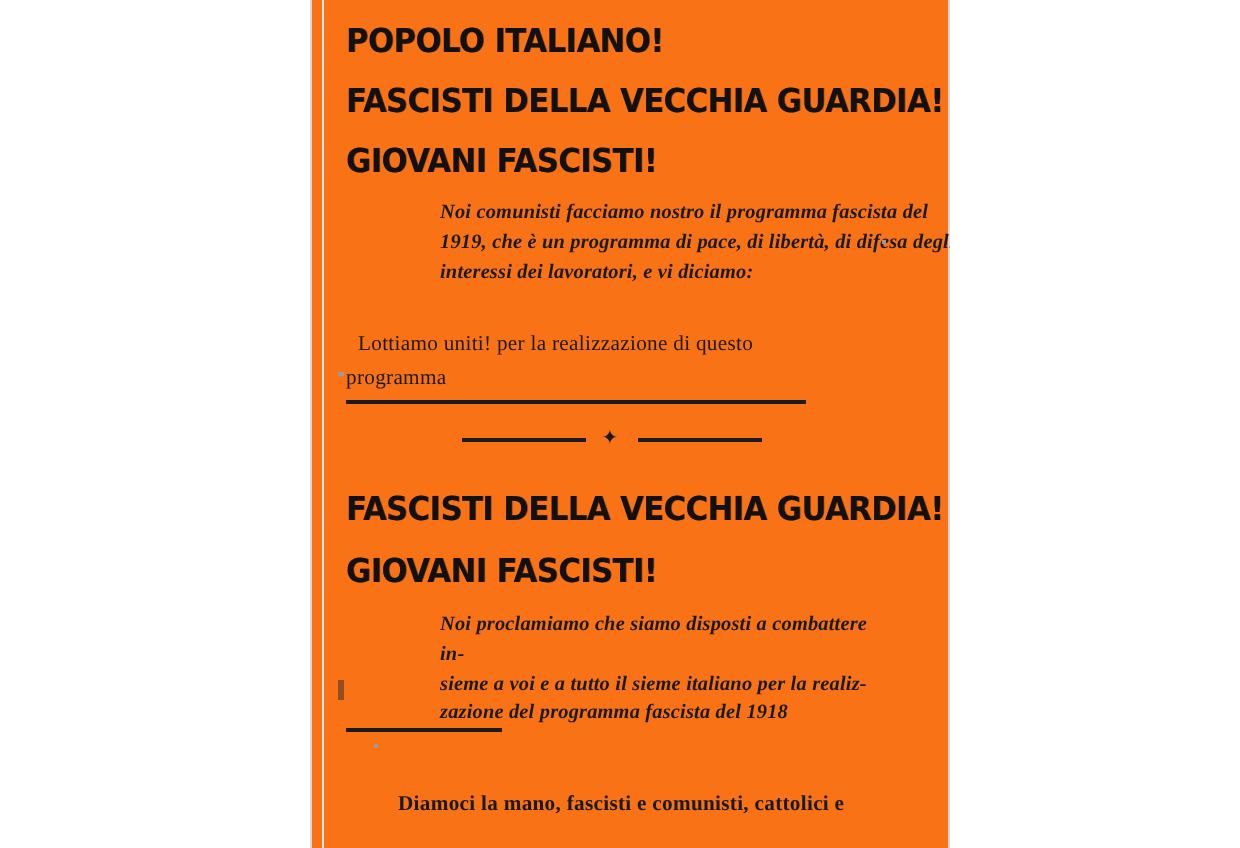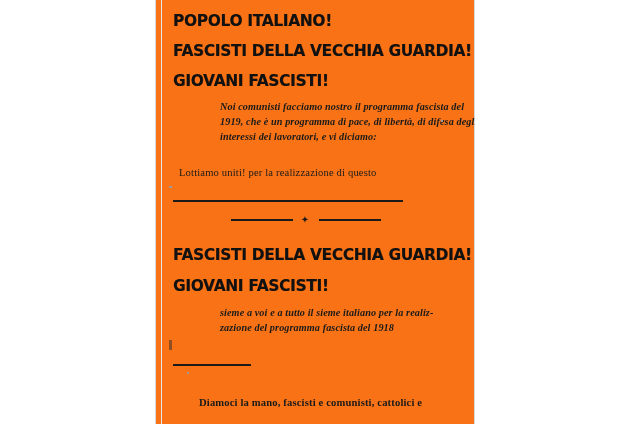--- a/index.html
+++ b/index.html
@@ -153,35 +153,37 @@
 
       <div class="abs" style="left:4px; top:10px; width:288px;">
         <div class="headline headline-block">POPOLO ITALIANO!</div>
         <div class="headline headline-block" style="margin-top:8px;">FASCISTI DELLA VECCHIA GUARDIA!</div>
         <div class="headline headline-block" style="margin-top:8px;">GIOVANI FASCISTI!</div>
       </div>
 
       <div class="abs body-italic" style="left:4px; top:100px; width:262px;">Noi comunisti facciamo nostro il programma fascista del 1919, che è un programma di pace, di libertà, di difesa degli interessi dei lavoratori, e vi diciamo:</div>
 
       <div class="abs body-roman center-line" style="left:10px; top:165px; width:272px;">Lottiamo uniti! per la realizzazione di questo</div>
+      <div class="abs body-roman" style="left:4px; top:182px; width:272px;">programma</div>
 
       <div class="abs rule" style="left:4px; top:200px; width:230px;"></div>
 
       <div class="abs sep-dot" style="left:0px; top:214px; width:292px;">
         <span class="seg-left"></span>
         <span class="dot">✦</span>
         <span class="seg-right"></span>
       </div>
 
       <div class="abs" style="left:4px; top:244px; width:288px;">
         <div class="headline headline-block">FASCISTI DELLA VECCHIA GUARDIA!</div>
         <div class="headline headline-block" style="margin-top:9px;">GIOVANI FASCISTI!</div>
       </div>
 
       <div class="abs" style="left:4px; top:306px; width:266px;">
+        <div class="body-italic">Noi proclamiamo che siamo disposti a combattere in-</div>
         <div class="body-italic">sieme a voi e a tutto il sieme italiano per la realiz-</div>
         <div class="body-italic">zazione del programma fascista del 1918</div>
       </div>
 
       <div class="abs rule-short" style="left:4px; top:364px;"></div>
 
       <div class="abs" style="left:4px; top:395px; width:278px;font-weight:bold;">
         <div class="body-roman indent">Diamoci la mano, fascisti e comunisti, cattolici e</div>
       </div>
 

